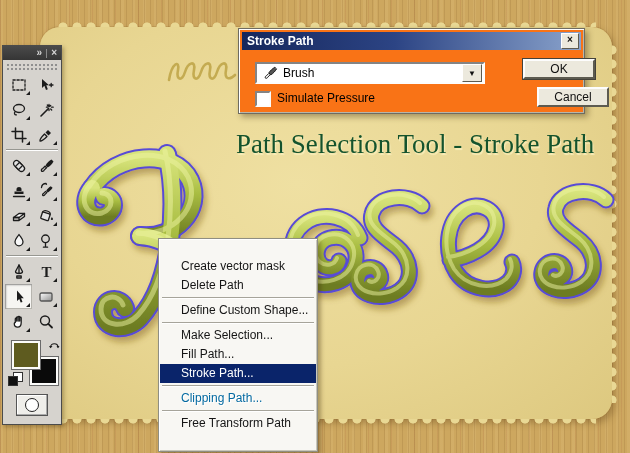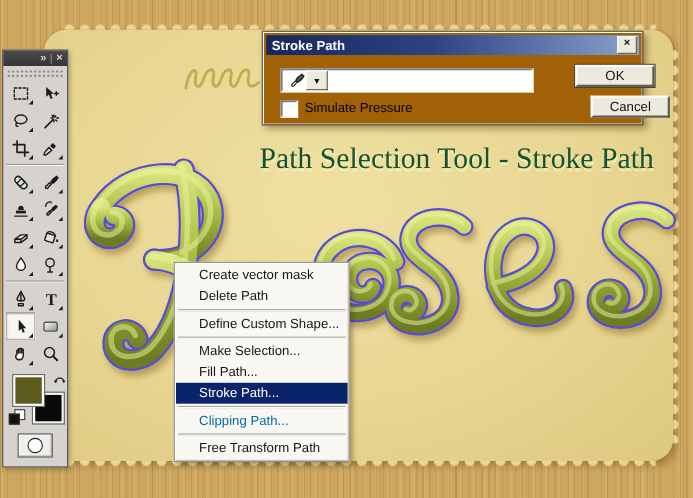--- a/index.html
+++ b/index.html
@@ -67,32 +67,32 @@
   .miniswatch .w{position:absolute;left:5px;top:0;width:8px;height:8px;background:#fff;border:1px solid #333;}
   .miniswatch .b{position:absolute;left:0;top:4px;width:8px;height:8px;background:#111;border:1px solid #333;}
   
   .qmaskrow{display:flex;justify-content:center;padding:6px 0 8px;}
   .qmask{width:30px;height:20px;background:#efeeea;border:1px solid #555;
     display:flex;align-items:center;justify-content:center;box-shadow:inset -1px -1px 0 #aaa, inset 1px 1px 0 #fff;}
   .qmask .circ{width:12px;height:12px;border:1.4px solid #222;border-radius:50%;background:#fff;}
   
   .menu{
     position:absolute;left:158px;top:238px;width:156px;z-index:6;
-    background:#f8f7f3;border:1px solid #8f8e82;padding:2px 1px;
+    background:#f8f7f3;border:1px solid #8f8e82;padding:18px 1px;
     box-shadow:inset 1px 1px 0 #fff, inset -1px -1px 0 #c9c7bb, 3px 3px 4px rgba(60,40,10,.35);
     font-size:12px;color:#151515;
   }
   .mi{height:19px;line-height:19px;padding-left:21px;white-space:nowrap;cursor:default;}
   .mi.hl{background:#0a246a;color:#fff;}
   .mi.dis{color:#0369a1;text-shadow:1px 1px 0 #ffffff;}
   .msep{height:1px;background:#a6a49a;border-bottom:1px solid #fff;margin:2px 2px;}
   
   .dialog{
     position:absolute;left:238px;top:28px;width:345px;height:84px;z-index:7;
-    background:#a16207;border:1px solid #6e6c60;
+    background:#f97316;border:1px solid #6e6c60;
     box-shadow:inset 1px 1px 0 #fff, inset -1px -1px 0 #b8b5a8, 3px 3px 6px rgba(60,40,10,.4);
     text-decoration:underline;
   }
   .dtitle{
     position:absolute;left:3px;top:3px;right:3px;height:18px;
     background:linear-gradient(90deg,#16275c 0%,#2c4484 45%,#8aa3cc 100%);
     color:#fff;font-size:12px;font-weight:bold;line-height:18px;padding-left:5px;
     display:flex;align-items:center;box-sizing:border-box;
   }
   .dtitle .ttext{flex:1;}
@@ -390,20 +390,21 @@
 <div class="dialog">
   <div class="dtitle">
     <span class="ttext">Stroke Path</span>
     <span class="dclose">×</span>
   </div>
   <div class="combo">
     <svg class="ti" width="17" height="17" style="margin-left:4px">
       <path d="M13.5 2.5c-1.8 1-4.6 3.4-5.6 5.4l1.9 1.9c2-1 4.6-3.8 5.6-5.6z" fill="#555" stroke="#1c1c1c" stroke-width="1"></path>
       <path d="M7.6 8.6L5.4 10.8c-1 .3-1.5 1.4-1 2.3 1 .5 2.1 0 2.4-1l2.2-2.2z" fill="none" stroke="#1c1c1c" stroke-width="1"></path>
     </svg>
+    <span class="cval">Brush</span>
     <span class="carrow">▼</span>
   </div>
   <div class="chkrow">
     <div class="chk"></div>
     <span class="chklabel">Simulate Pressure</span>
   </div>
   <div class="btn ok">OK</div>
   <div class="btn cancel">Cancel</div>
 </div>
 

